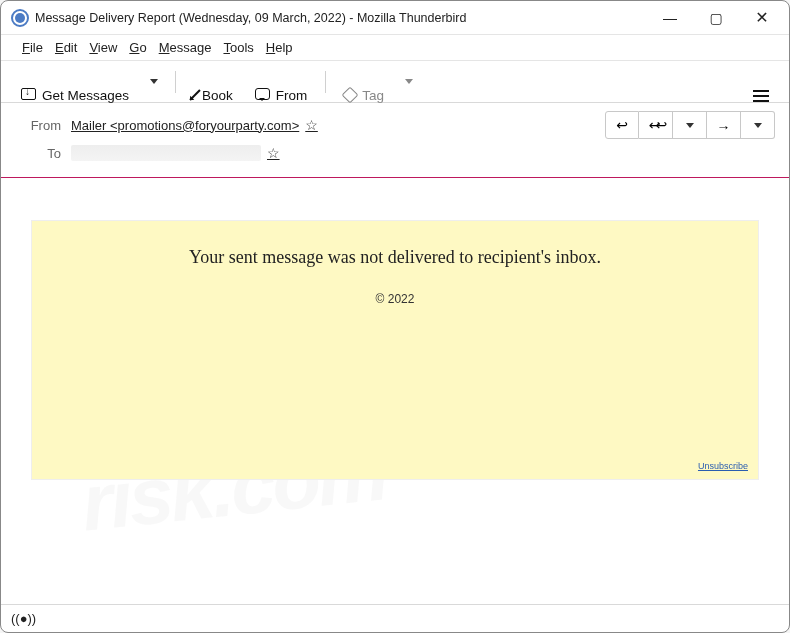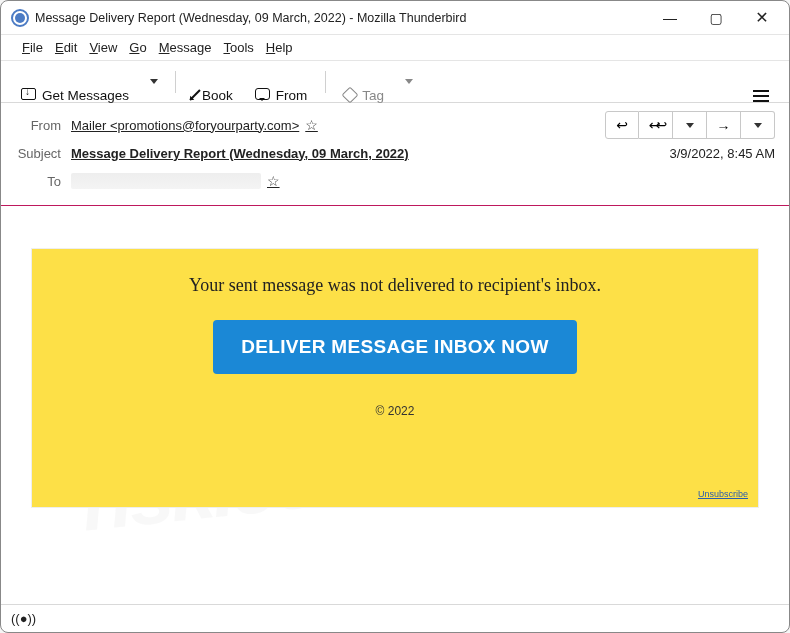--- a/index.html
+++ b/index.html
@@ -37,21 +37,21 @@
 .actions { display: flex; gap: 0; }
 .actions .abtn { width: 34px; height: 28px; border: 1px solid #c8c8c8; background: #fff; display: inline-flex; align-items: center; justify-content: center; font-size: 14px; }
 .actions .abtn:first-child { border-top-left-radius: 3px; border-bottom-left-radius: 3px; }
 .actions .abtn:last-child { border-top-right-radius: 3px; border-bottom-right-radius: 3px; }
 .actions .abtn + .abtn { border-left: none; }
 .msgdate { color: #222; font-size: 13px; margin-left: auto; }
 .to-blur { width: 190px; height: 16px; background: linear-gradient(#eee,#f4f4f4); border-radius: 2px; display: inline-block; }
 
 
 .msgbody { flex: 1; background: #fff; position: relative; padding: 42px 30px 0; overflow: hidden; }
-.card { background: #fde047; border: 1px solid #eee; padding: 26px 6px 20px; min-height: 260px; position: relative; }
+.card { background: #fef9c3; border: 1px solid #eee; padding: 26px 6px 20px; min-height: 260px; position: relative; }
 .card .headline { text-align: center; font-family: Georgia, 'Times New Roman', serif; font-size: 18px; color: #222; margin-bottom: 24px; }
 .bigbtn { display: block; margin: 0 auto 30px; background: #1b88d6; color: #fff; font-weight: 800; font-size: 19px; letter-spacing: .3px; padding: 16px 28px; border: none; border-radius: 4px; font-family: Arial, sans-serif; }
 .brand { text-align: center; font-family: Georgia, serif; font-size: 16px; color: #333; margin-bottom: 14px; }
 .brand .reg { font-size: 11px; vertical-align: super; }
 .copy { text-align: center; font-size: 12px; color: #333; }
 .unsub { position: absolute; right: 10px; bottom: 8px; color: #2a5db0; font-size: 9px; text-decoration: underline; }
 
 
 .statusbar { height: 28px; border-top: 1px solid #d9d9d9; display: flex; align-items: center; padding: 0 10px; font-size: 13px; color: #222; }
 
@@ -143,41 +143,33 @@
         <span class="abtn">
             <span class="caret"></span>
           </span>
         <span class="abtn">→</span>
         <span class="abtn">
             <span class="caret"></span>
           </span>
       </div>
     </div>
     <div class="hrow">
-      <div class="hlabel">Subject</div>
-      <div class="hval">
-          <span class="subject">Message Delivery Report (Wednesday, 09 March, 2022)</span>
-        </div>
-      <div class="msgdate">3/9/2022, 8:45 AM</div>
-    </div>
-    <div class="hrow">
       <div class="hlabel">To</div>
       <div class="hval">
         <span class="to-blur"></span>
         <span class="star">☆</span>
       </div>
     </div>
   </div>
 
   <div class="msgbody">
     <div class="watermark">PC</div>
     <div class="watermark2">risk.com</div>
     <div class="card">
       <p class="headline">Your sent message was not delivered to recipient's inbox.</p>
-      <button class="bigbtn">DELIVER MESSAGE INBOX NOW</button>
       <p class="copy">© 2022</p>
       <a class="unsub">Unsubscribe</a>
     </div>
   </div>
 
   <div class="statusbar">
     <span>((●))</span>
   </div>
 
 </div>

